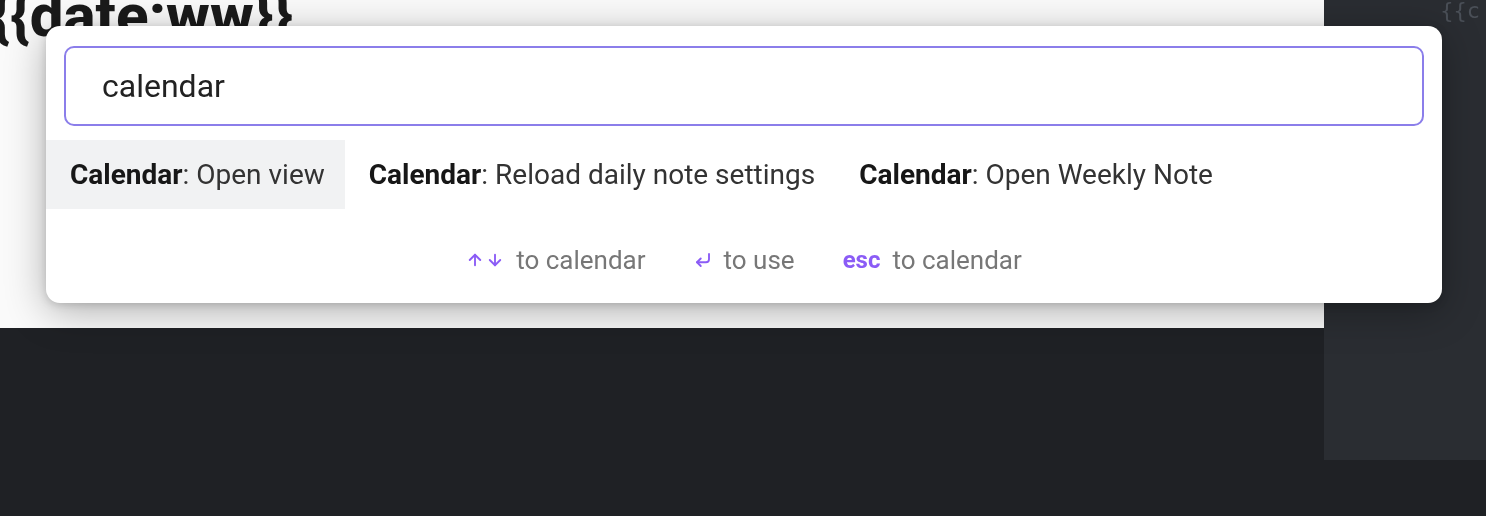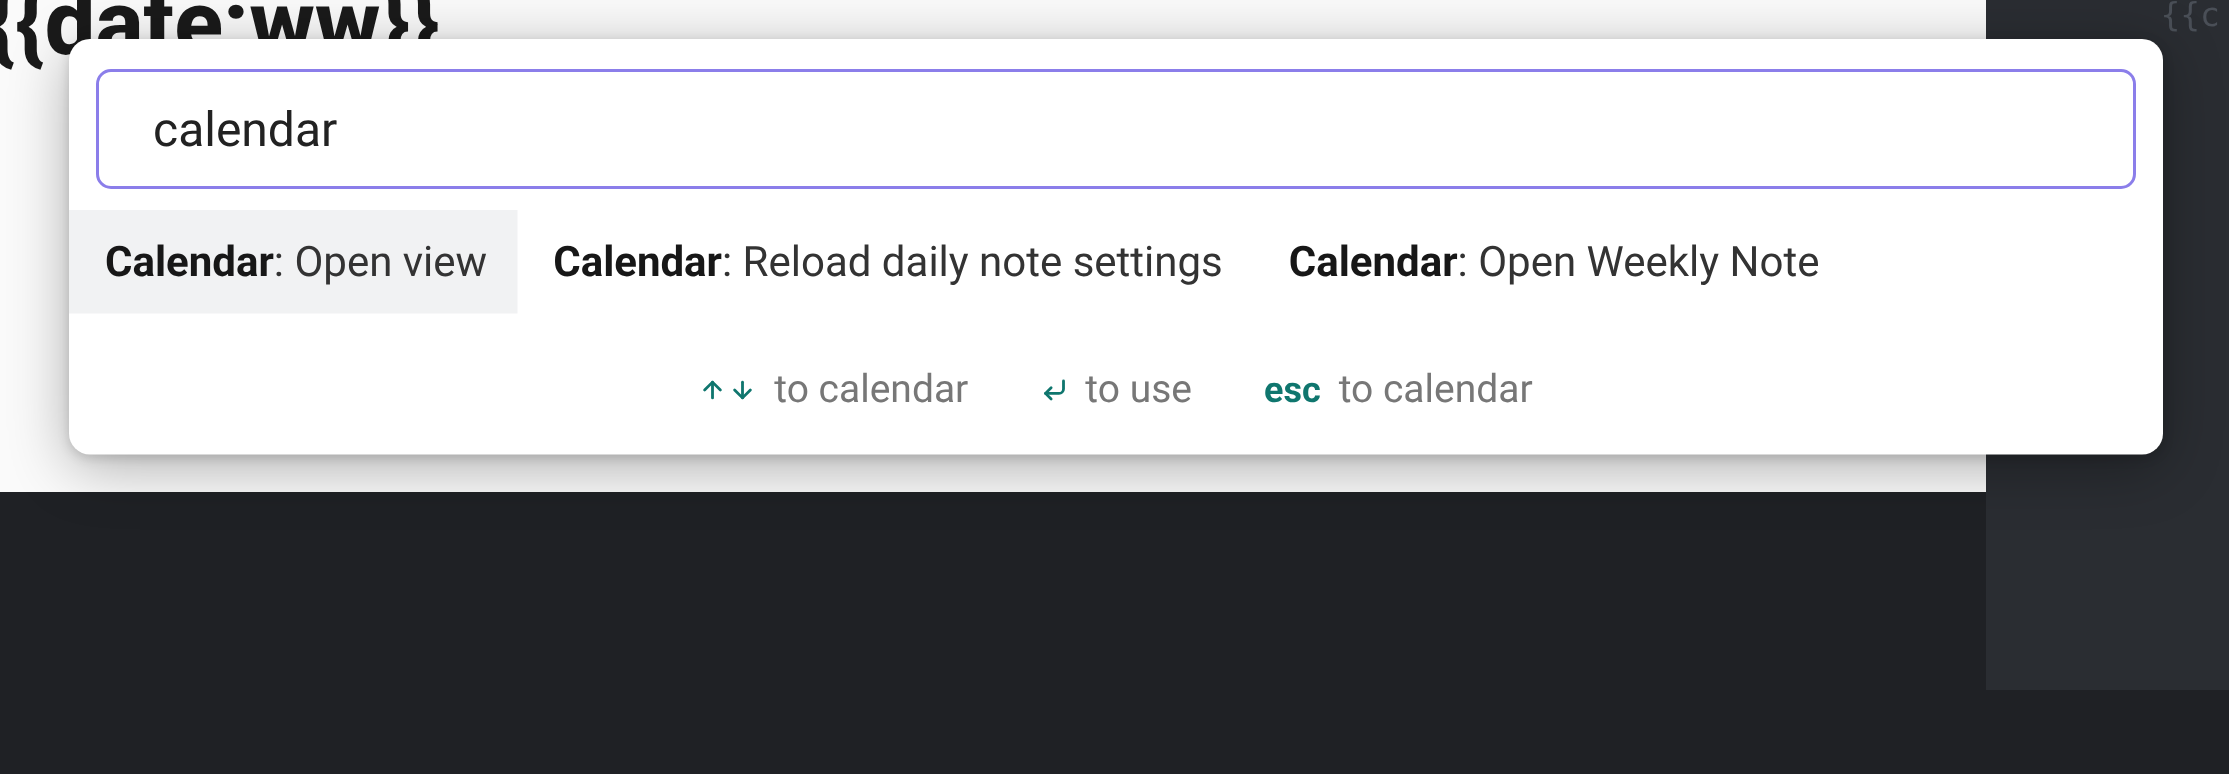--- a/index.html
+++ b/index.html
@@ -114,21 +114,21 @@
     font-size: 26px;
     color: #777;
   }
   .hint-group {
     display: flex;
     align-items: center;
     gap: 12px;
   }
   .hint-key {
     font-weight: 600;
-    color: #0f766e;
+    color: #8b5cf6;
     display: inline-flex;
     align-items: center;
     gap: 2px;
   }
   .hint-key svg {
     width: 18px;
     height: 18px;
   }
   .hint-key .esc {
     font-weight: 700;

